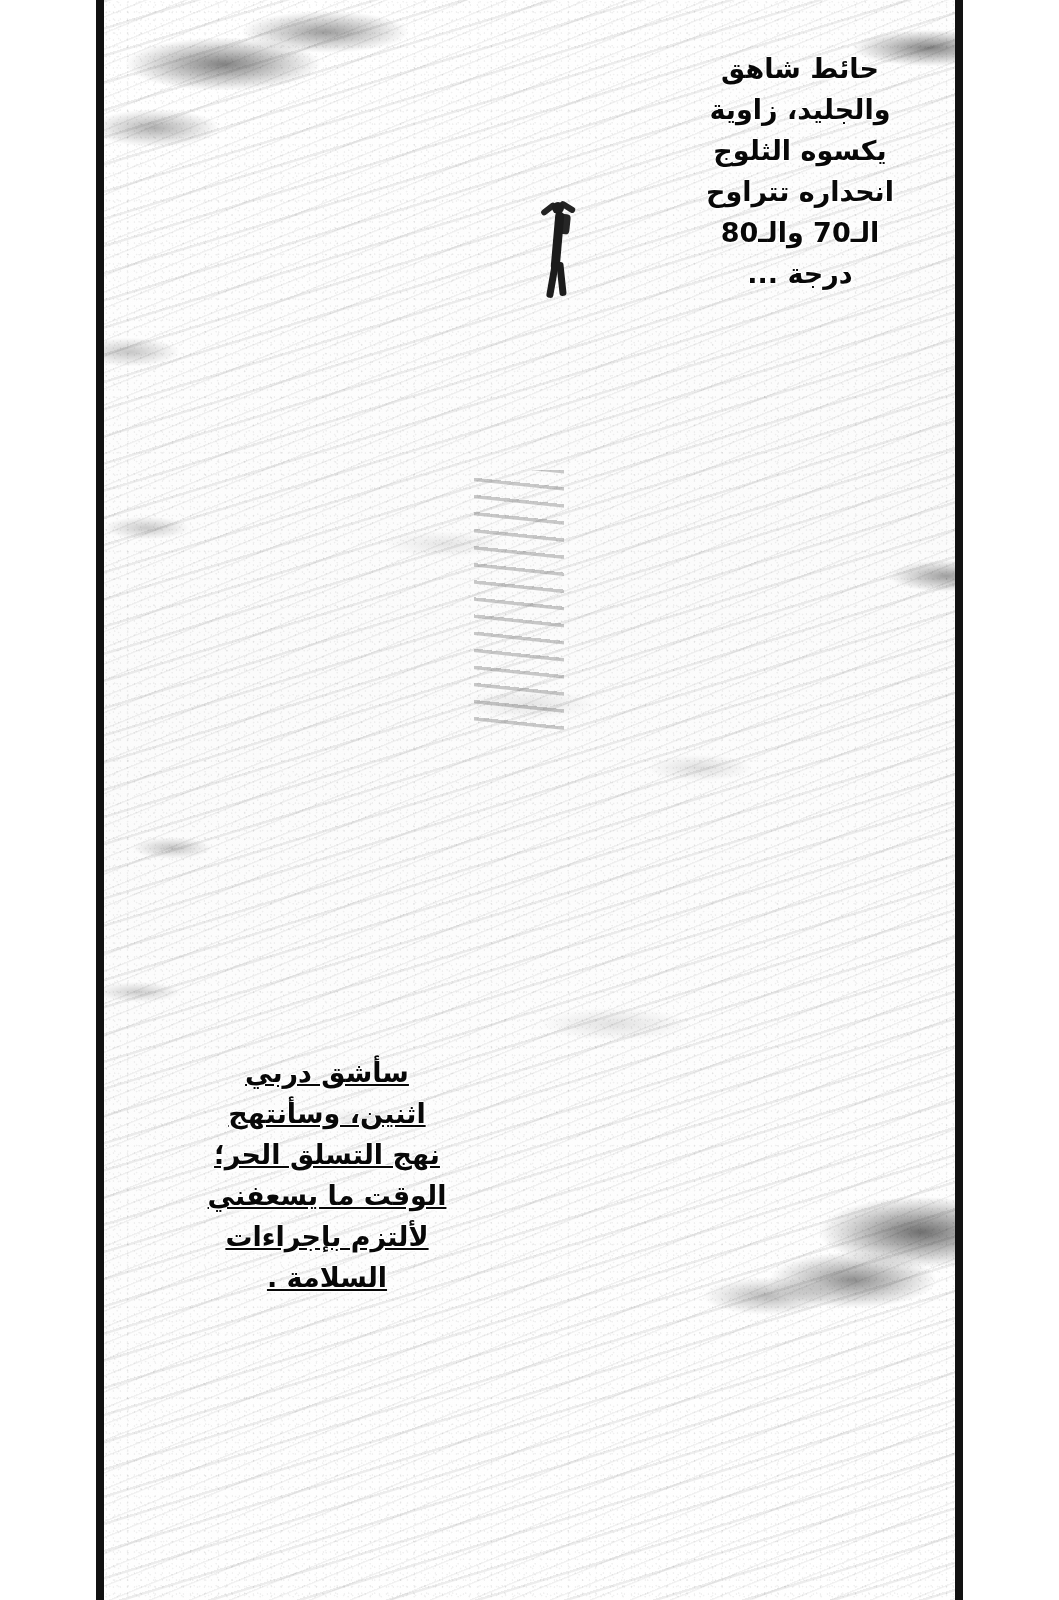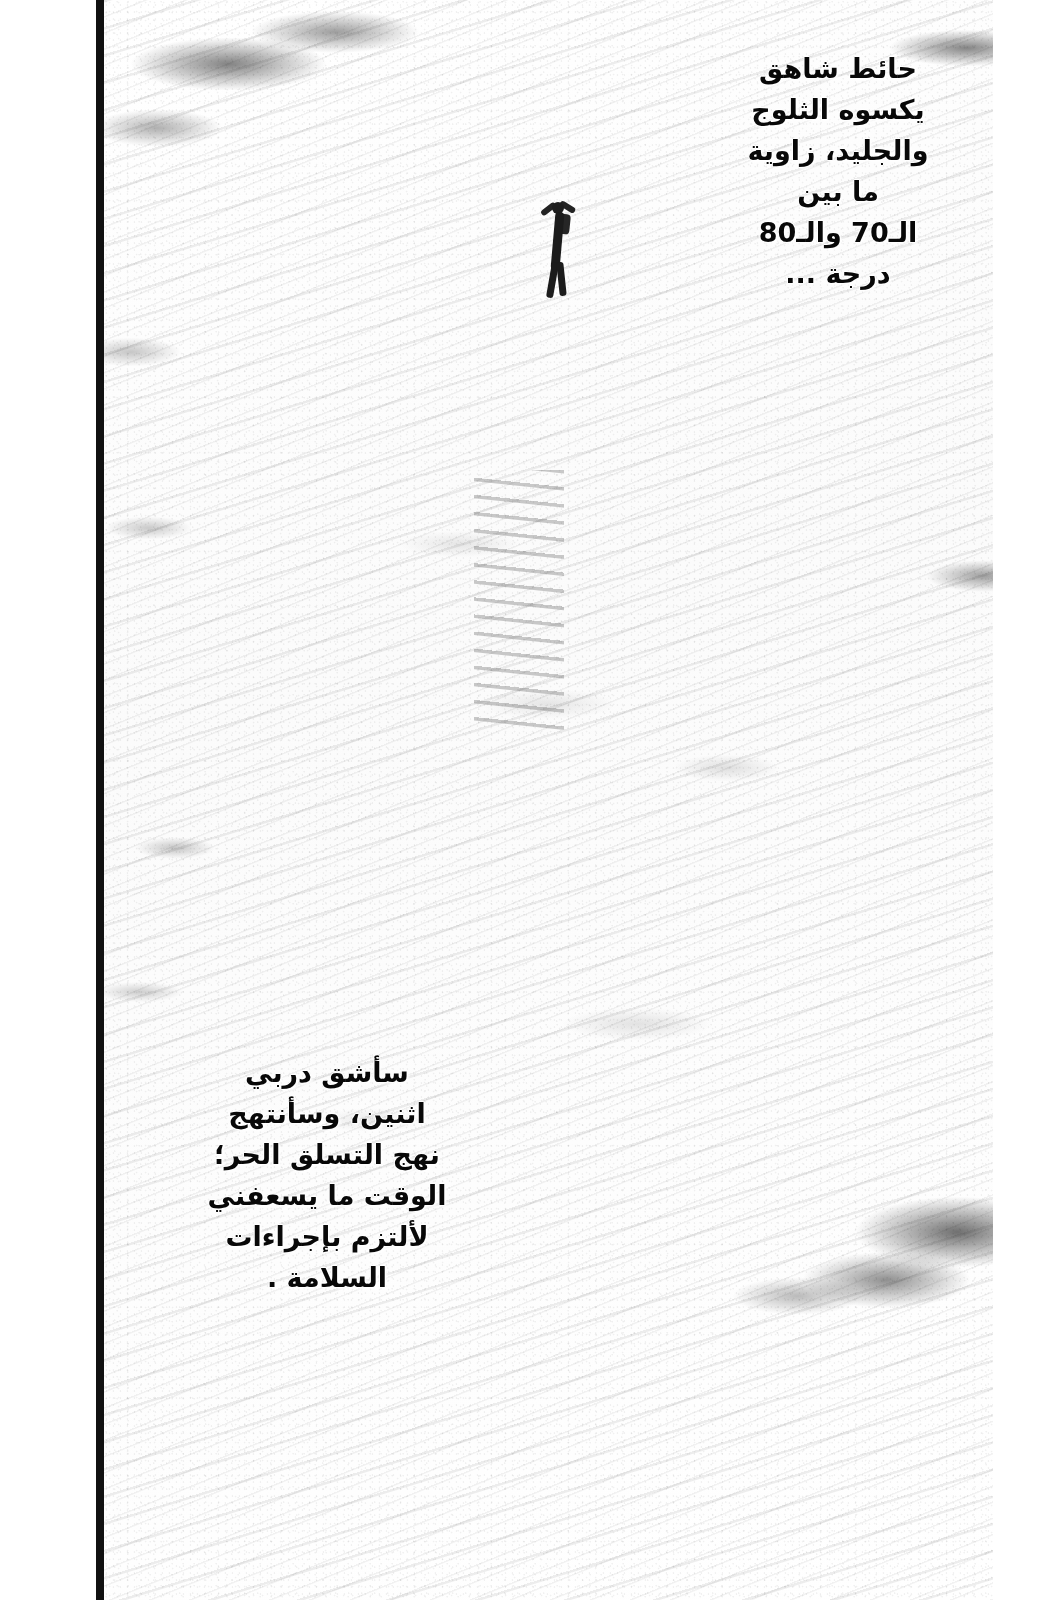--- a/index.html
+++ b/index.html
@@ -29,21 +29,20 @@
   .frame-right { right: 96px; }
 
   .panel {
     position: absolute;
     left: 104px;
     top: 0;
     width: 851px;
     height: 1600px;
     overflow: hidden;
     background: #a21caf;
-    padding-left: 38px;
   }
 
   
   .snow {
     position: absolute;
     inset: 0;
     background:
       radial-gradient(ellipse 140px 38px at 14% 4%, rgba(30,30,30,0.55) 0%, rgba(255,255,255,0) 70%),
       radial-gradient(ellipse 120px 30px at 26% 2%, rgba(40,40,40,0.45) 0%, rgba(255,255,255,0) 70%),
       radial-gradient(ellipse 90px 26px at 6%  8%, rgba(60,60,60,0.40) 0%, rgba(255,255,255,0) 72%),
@@ -201,20 +200,21 @@
     right: 30px;
     top: 48px;
     width: 250px;
     font-size: 27px;
   }
   #caption-bottom {
     left: 48px;
     top: 1052px;
     width: 350px;
     font-size: 27px;
+    text-decoration: underline;
   }
   .caption .line { display: block; white-space: nowrap; }
 </style>
 </head>
 <body>
 
 <div class="page">
 
   <div class="frame-left"></div>
   <div class="frame-right"></div>
@@ -230,23 +230,23 @@
       <div class="arm-r"></div>
       <div class="pack"></div>
       <div class="head"></div>
       <div class="body"></div>
       <div class="leg-l"></div>
       <div class="leg-r"></div>
     </div>
 
     <div class="caption" id="caption-top">
       <span class="line">حائط شاهق</span>
+      <span class="line">والجليد، زاوية</span>
       <span class="line">يكسوه الثلوج</span>
-      <span class="line">والجليد، زاوية</span>
-      <span class="line">ما بين</span>
+      <span class="line">انحداره تتراوح</span>
       <span class="line">الـ70 والـ80</span>
       <span class="line">درجة ...</span>
     </div>
 
     <div class="caption" id="caption-bottom">
       <span class="line">سأشق دربي</span>
       <span class="line">اثنين، وسأنتهج</span>
       <span class="line">نهج التسلق الحر؛</span>
       <span class="line">الوقت ما يسعفني</span>
       <span class="line">لألتزم بإجراءات</span>

